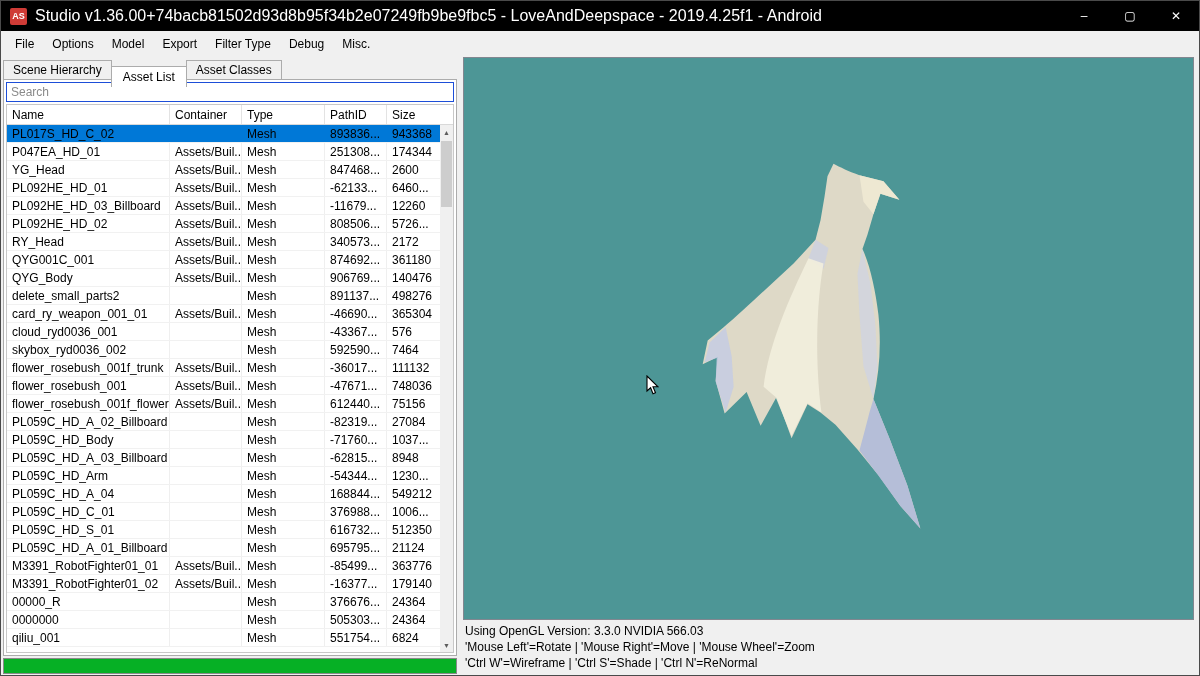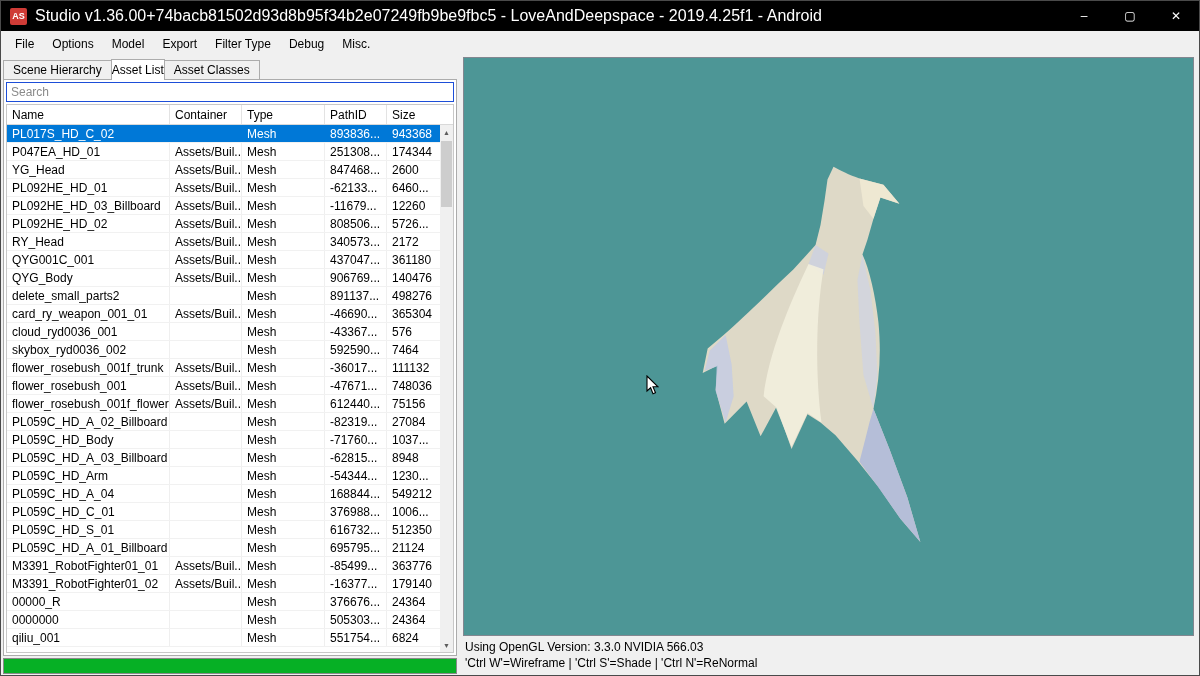--- a/index.html
+++ b/index.html
@@ -24,37 +24,37 @@
 
   
   .content { flex:1; display:flex; min-height:0; }
   .left-col { width:458px; flex:0 0 auto; display:flex; flex-direction:column; padding:0 2px; min-height:0; }
   .right-col { flex:1; display:flex; flex-direction:column; padding:0 5px 0 4px; min-height:0; }
 
   
   .tabstrip { height:22px; display:flex; align-items:flex-end; flex:0 0 auto; position:relative; z-index:2; }
   .tab { border:1px solid #acacac; border-bottom:none; background:#f0f0f0; padding:2px 9px 2px;
          margin-right:-1px; white-space:nowrap; }
-  .tab.active { background:#fff; padding:3px 0; position:relative; top:1px; z-index:3; }
+  .tab.active { background:#fff; padding:3px 11px; position:relative; top:8px; z-index:3; }
 
   
   .page { flex:1; background:#fff; border:1px solid #acacac; display:flex; flex-direction:column; min-height:0; position:relative; z-index:1; }
   .searchbox { height:20px; margin:2px 2px 1px; border:1px solid #1d4ed8; padding:2px 4px; font-size:12px;
                font-family:"Liberation Sans",sans-serif; outline:none; width:calc(100% - 4px); }
   .searchbox::placeholder { color:#8a8a8a; }
 
   .tablewrap { flex:1; margin:1px 2px 2px; border:1px solid #c8c8c8; display:flex; flex-direction:column; min-height:0; overflow:hidden; background:#fff; }
   .thead { display:grid; grid-template-columns:163px 72px 83px 62px 1fr; height:20px; flex:0 0 auto;
            border-bottom:1px solid #d9d9d9; background:#fff; }
   .th { padding:3px 0 0 5px; border-right:1px solid #e3e3e3; white-space:nowrap; overflow:hidden; }
   .bodywrap { flex:1; position:relative; min-height:0; overflow:hidden; }
   .tbody { margin-right:13px; }
   .trow { display:grid; grid-template-columns:163px 72px 83px 62px 1fr; height:18px; border-bottom:1px solid #f1f1f1; }
   .td { padding:2px 0 0 5px; border-right:1px solid #efefef; white-space:nowrap; overflow:hidden; }
-  .trow.selected { background:#0078d7; color:#ffffff; }
+  .trow.selected { background:#0078d7; color:#000000; }
   .trow.selected .td { border-right-color:transparent; }
 
   
   .vscroll { position:absolute; top:0; right:0; bottom:0; width:13px; background:#f0f0f0; display:flex; flex-direction:column; }
   .scroll-arrow { height:14px; flex:0 0 auto; display:flex; align-items:center; justify-content:center;
                   font-size:7px; color:#5c5c5c; }
   .scroll-track { flex:1; position:relative; }
   .scroll-thumb { position:absolute; top:2px; left:1px; right:1px; height:66px; background:#cdcdcd; }
 
   
@@ -162,21 +162,21 @@
     <div class="td">RY_Head</div>
     <div class="td">Assets/Buil...</div>
     <div class="td">Mesh</div>
     <div class="td">340573...</div>
     <div class="td" style="border-right:none;">2172</div>
   </div>
                 <div class="trow">
     <div class="td">QYG001C_001</div>
     <div class="td">Assets/Buil...</div>
     <div class="td">Mesh</div>
-    <div class="td">437047...</div>
+    <div class="td">874692...</div>
     <div class="td" style="border-right:none;">361180</div>
   </div>
                 <div class="trow">
     <div class="td">QYG_Body</div>
     <div class="td">Assets/Buil...</div>
     <div class="td">Mesh</div>
     <div class="td">906769...</div>
     <div class="td" style="border-right:none;">140476</div>
   </div>
                 <div class="trow">
@@ -368,18 +368,19 @@
           <path d="M 396 114 L 420 120 L 436 138 L 417 132 L 410 152 L 400 140 Z" fill="#efe9d3" opacity="0.9"></path>
         </svg>
 
         <svg class="cursor" viewBox="0 0 13 20">
           <path d="M1 1 L1 16 L4.6 12.8 L7 18.8 L9.5 17.7 L7 11.8 L12 11.8 Z" fill="#ffffff" stroke="#000000" stroke-width="1.1"></path>
         </svg>
       </div>
 
       <div class="statusarea">
         <div class="status-line">Using OpenGL Version: 3.3.0 NVIDIA 566.03</div>
+        <div class="status-line">'Mouse Left'=Rotate | 'Mouse Right'=Move | 'Mouse Wheel'=Zoom</div>
         <div class="status-line">'Ctrl W'=Wireframe | 'Ctrl S'=Shade | 'Ctrl N'=ReNormal</div>
       </div>
     </div>
 
   </div>
 </div>
 
 </body></html>

